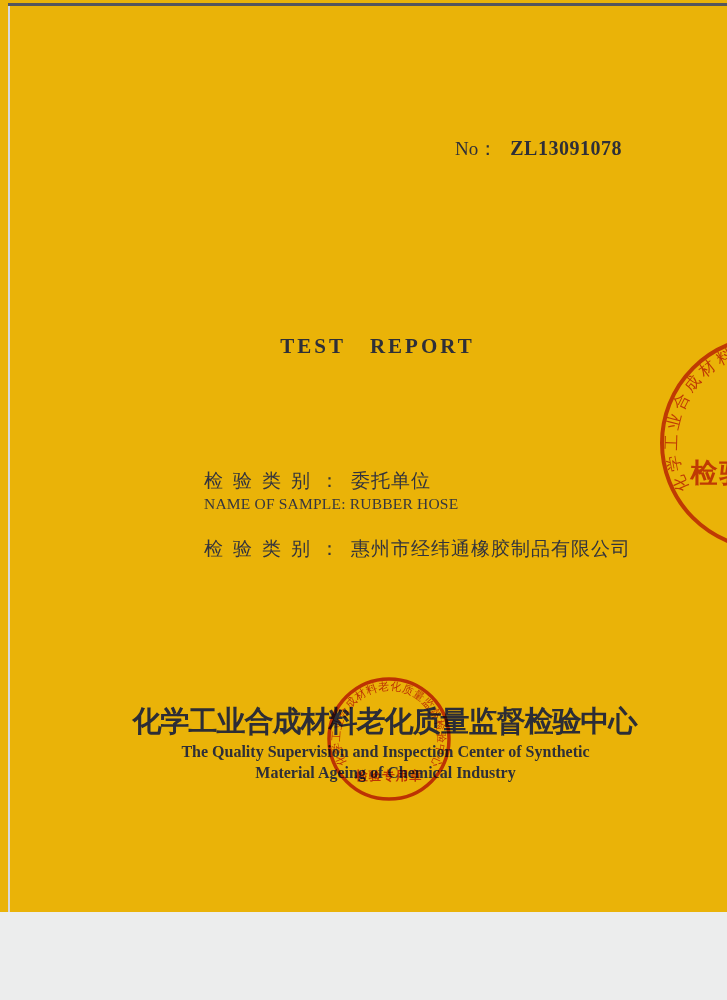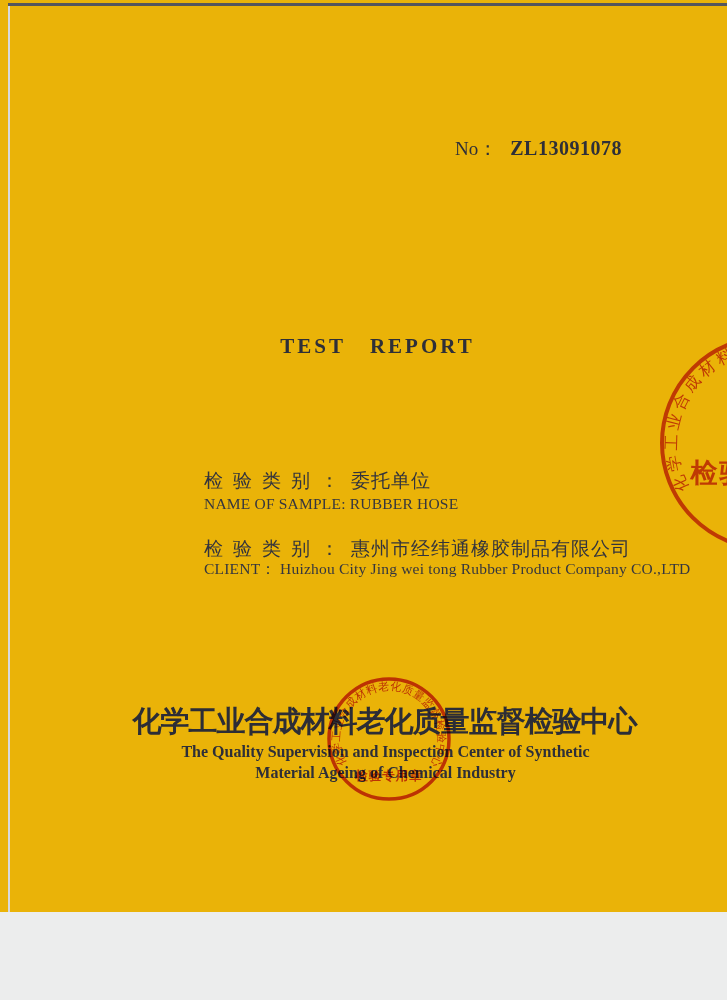--- a/index.html
+++ b/index.html
@@ -92,21 +92,20 @@
   <div class="title-en">TEST REPORT</div>
 
   <div class="field-row field-cn" style="top:468px">
     <span class="f-label">检验类别：</span><span class="f-value">委托单位</span>
   </div>
   <div class="field-en" style="top:495px">NAME OF SAMPLE: RUBBER HOSE</div>
 
   <div class="field-row field-cn" style="top:536px">
     <span class="f-label">检验类别：</span><span class="f-value">惠州市经纬通橡胶制品有限公司</span>
   </div>
-  <div class="field-en" style="top:559px">CLIENT： Huizhou City Jing wei tong Rubber Product Company CO.,LTD</div>
 
 
   <div class="issuer-cn">化学工业合成材料老化质量监督检验中心</div>
   <div class="issuer-en issuer-en1">The Quality Supervision and Inspection Center of Synthetic</div>
   <div class="issuer-en issuer-en2">Material Ageing of Chemical Industry</div>
 
   <svg class="seal seal-small" width="132" height="132" viewBox="0 0 132 132">
     <circle cx="66" cy="66" r="60" fill="none" stroke="#c5262c" stroke-width="3.5"></circle>
     <path id="arc-small" d="M 23.6,90.5 A 49,49 0 1 1 108.4,90.5" fill="none"></path>
     <text font-size="11" fill="#c5262c" letter-spacing="0.5">

